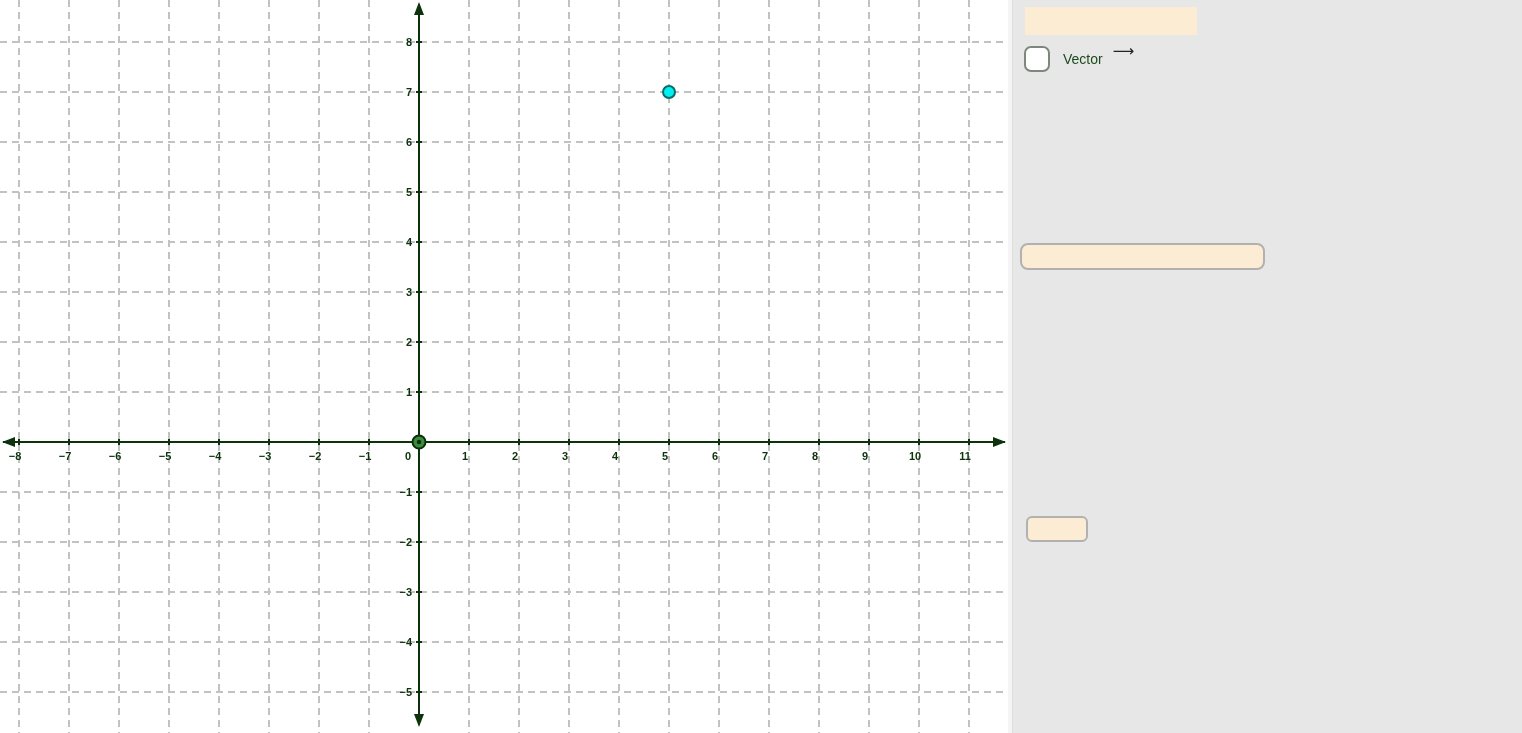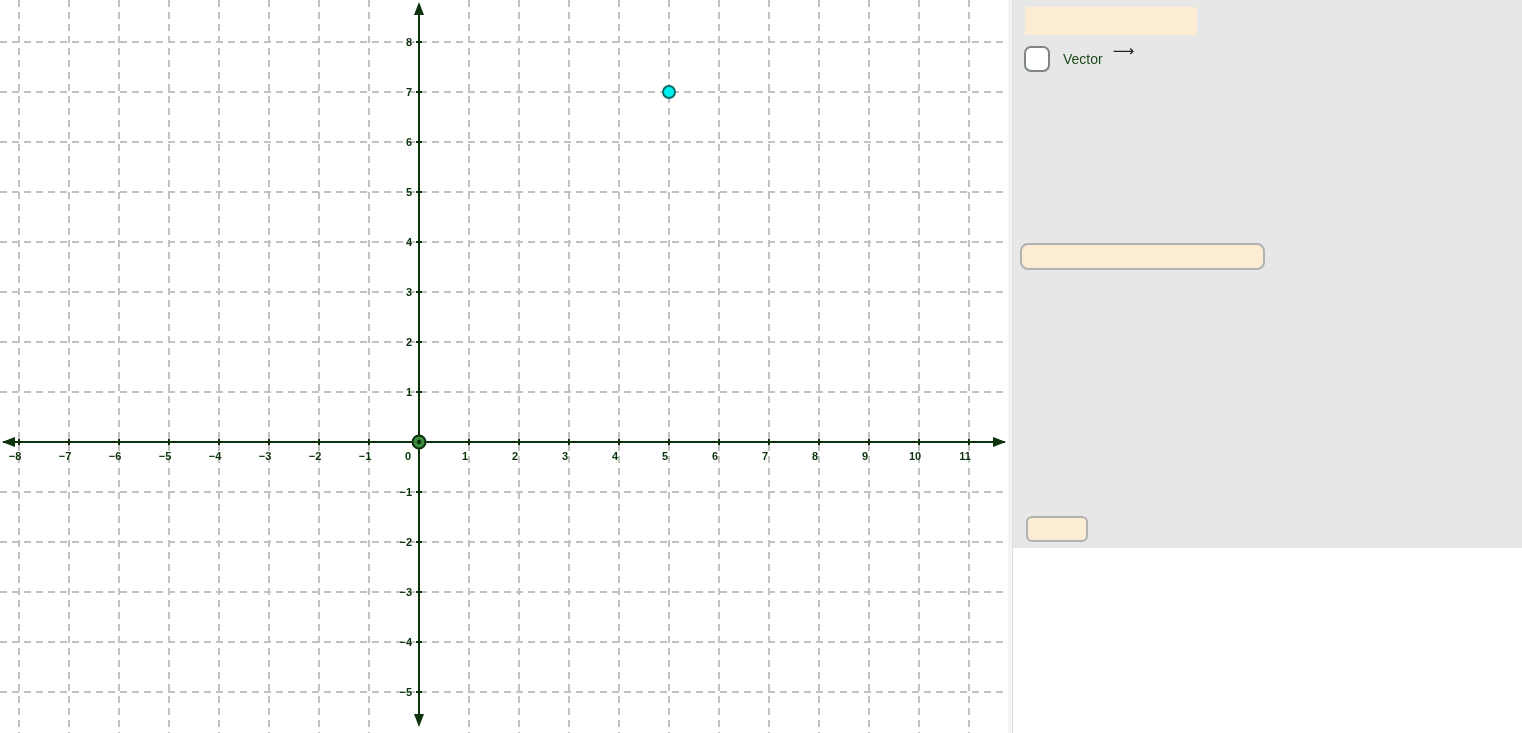--- a/index.html
+++ b/index.html
@@ -9,21 +9,21 @@
 
   
   #graph-wrap { position: absolute; left: 0; top: 0; width: 1013px; height: 733px; background: #ffffff; }
   #graph-svg { display: block; }
 
   
   #splitter { position: absolute; left: 1008px; top: 0; width: 5px; height: 733px;
               background: #f5f5f5; border-right: 1px solid #dedede; }
 
   
-  #panel { position: absolute; left: 1013px; top: 0; width: 509px; height: 548px; background: #e7e7e7; }
+  #panel { position: absolute; left: 1013px; top: 0; width: 509px; height: 733px; background: #e7e7e7; }
 
   .peach-input { position: absolute; background: #fcecd3; border: none; }
   #input-top { left: 12px; top: 7px; width: 172px; height: 28px; }
 
   .peach-button { position: absolute; background: #fcecd3; border: 2px solid #b1b1b1; border-radius: 8px; cursor: pointer; }
   #button-mid   { left: 7px;  top: 243px; width: 245px; height: 27px; }
   #button-small { left: 13px; top: 516px; width: 62px;  height: 26px; border-radius: 6px; }
 
   #vector-row { position: absolute; left: 11px; top: 44px; height: 30px; display: flex; align-items: center; }
   #vector-checkbox { width: 26px; height: 26px; background: #ffffff; border: 2px solid #7e867e;

